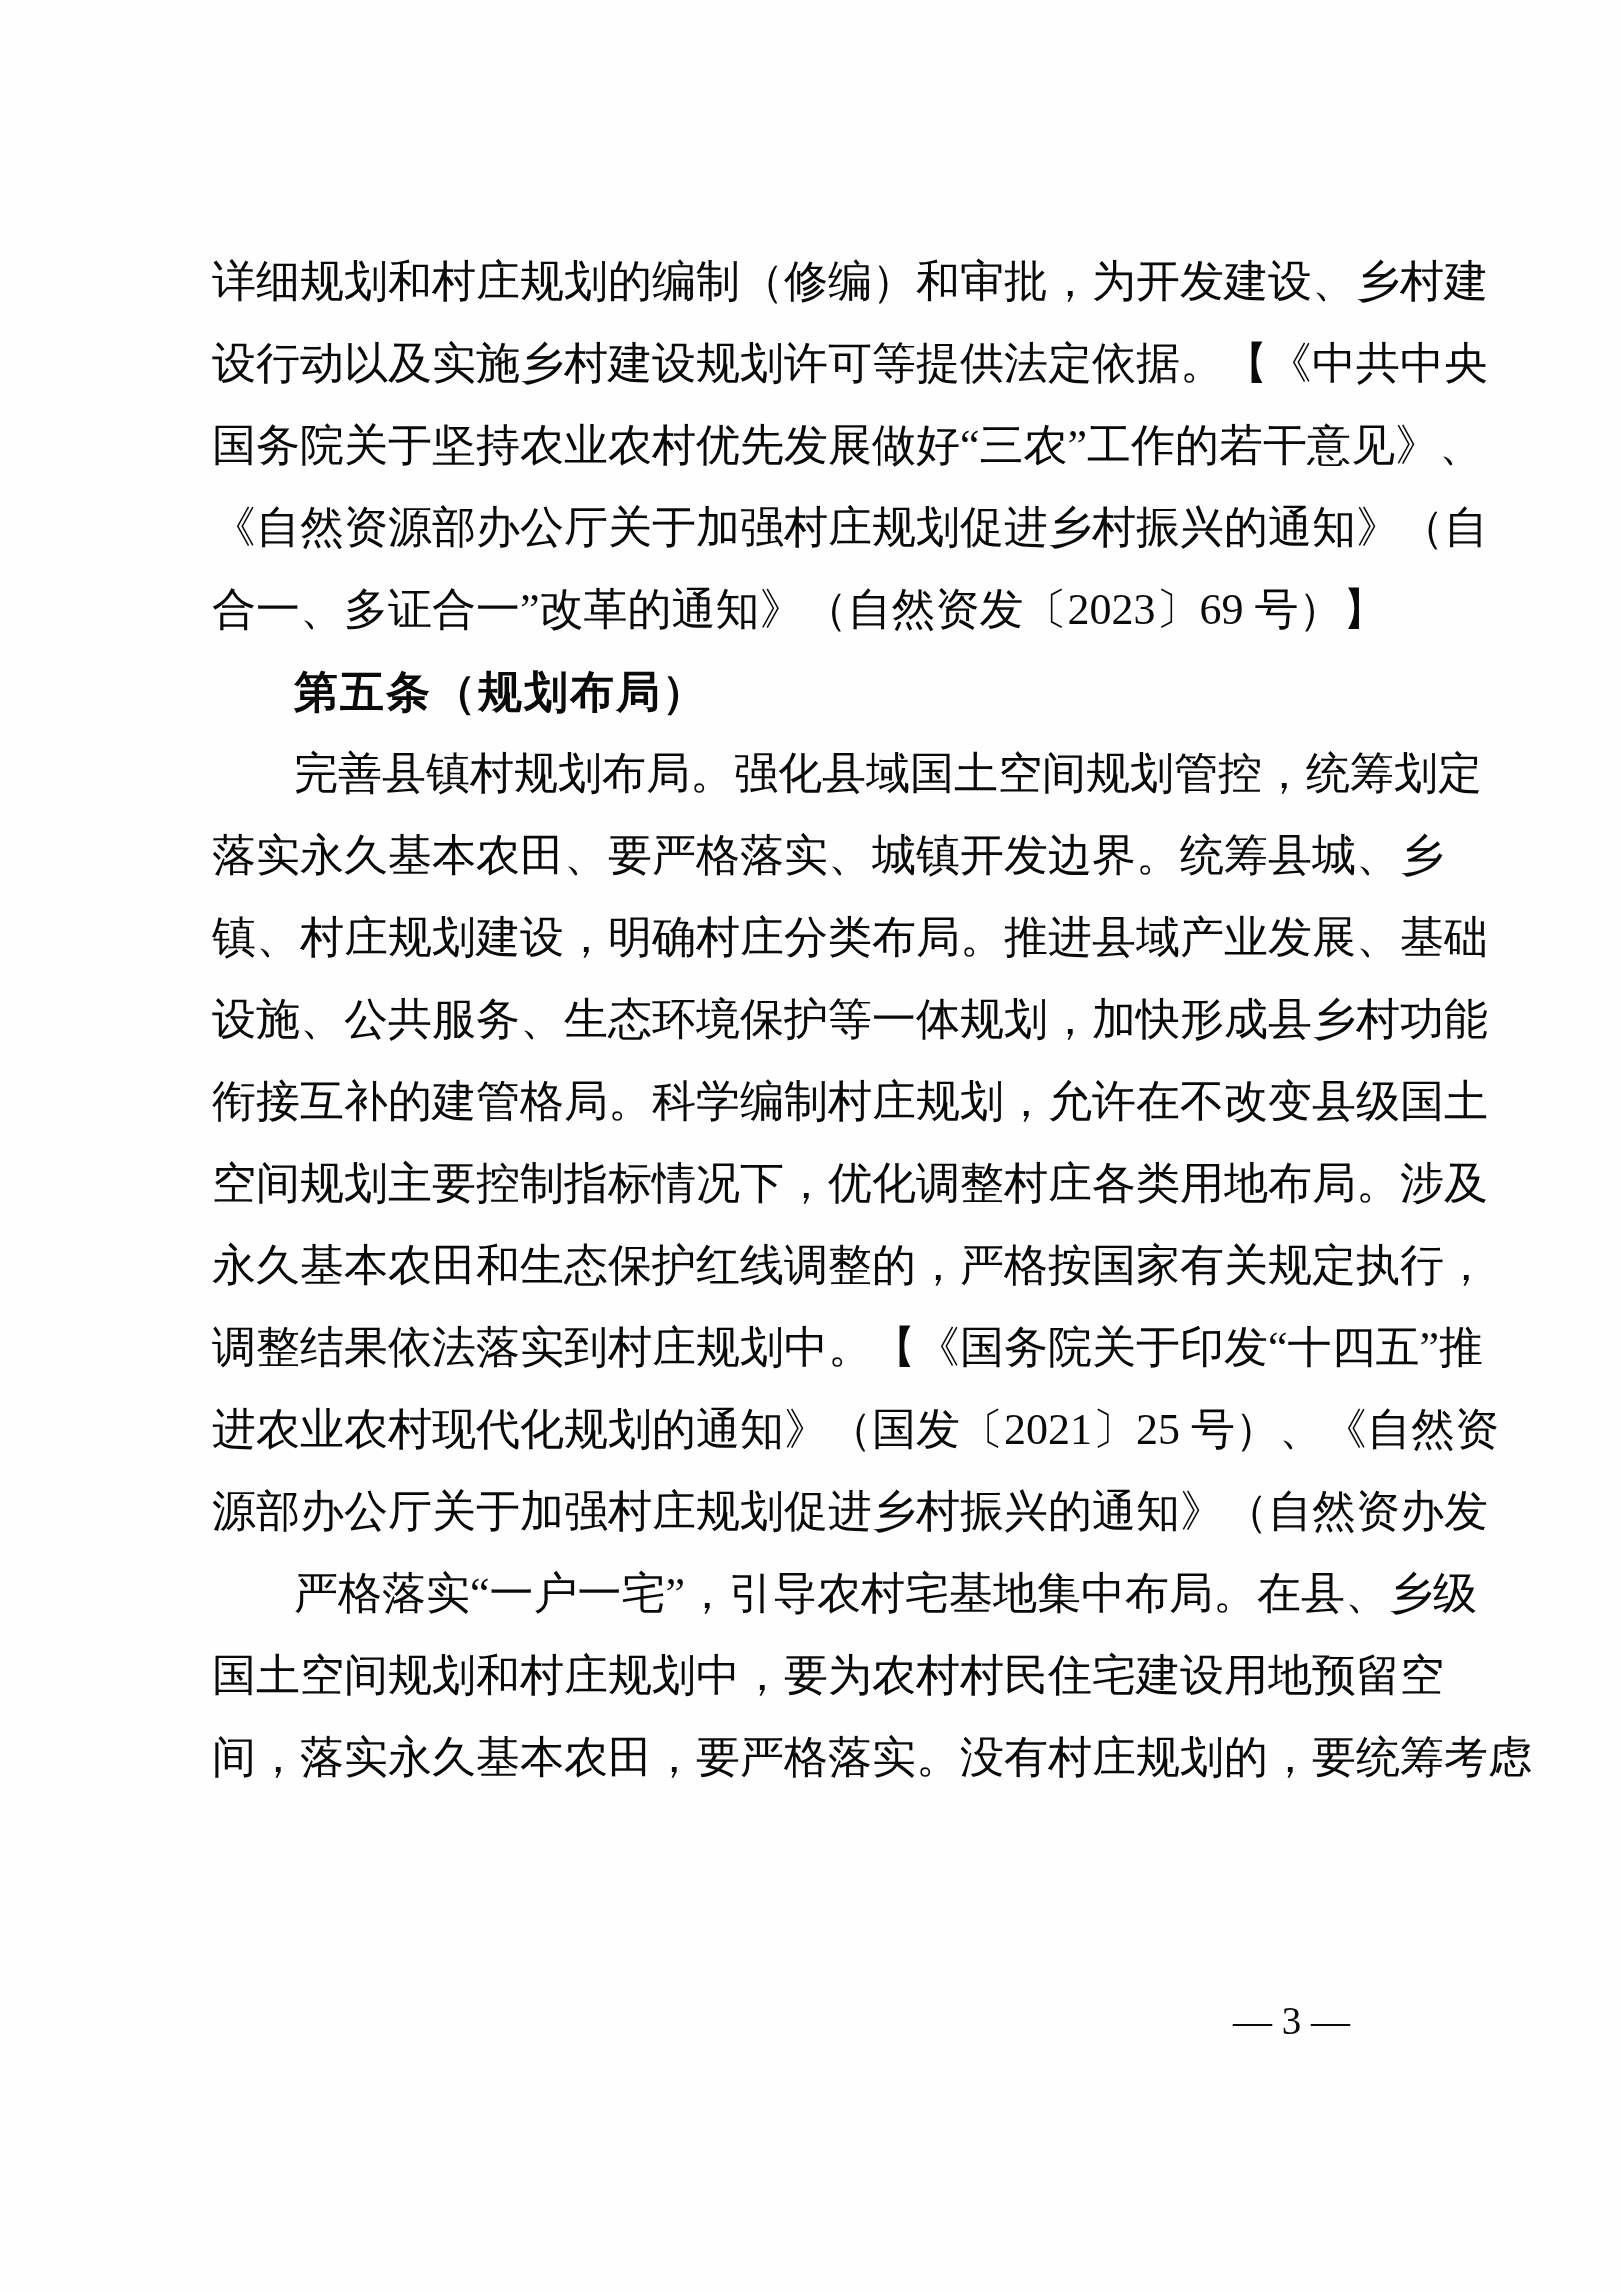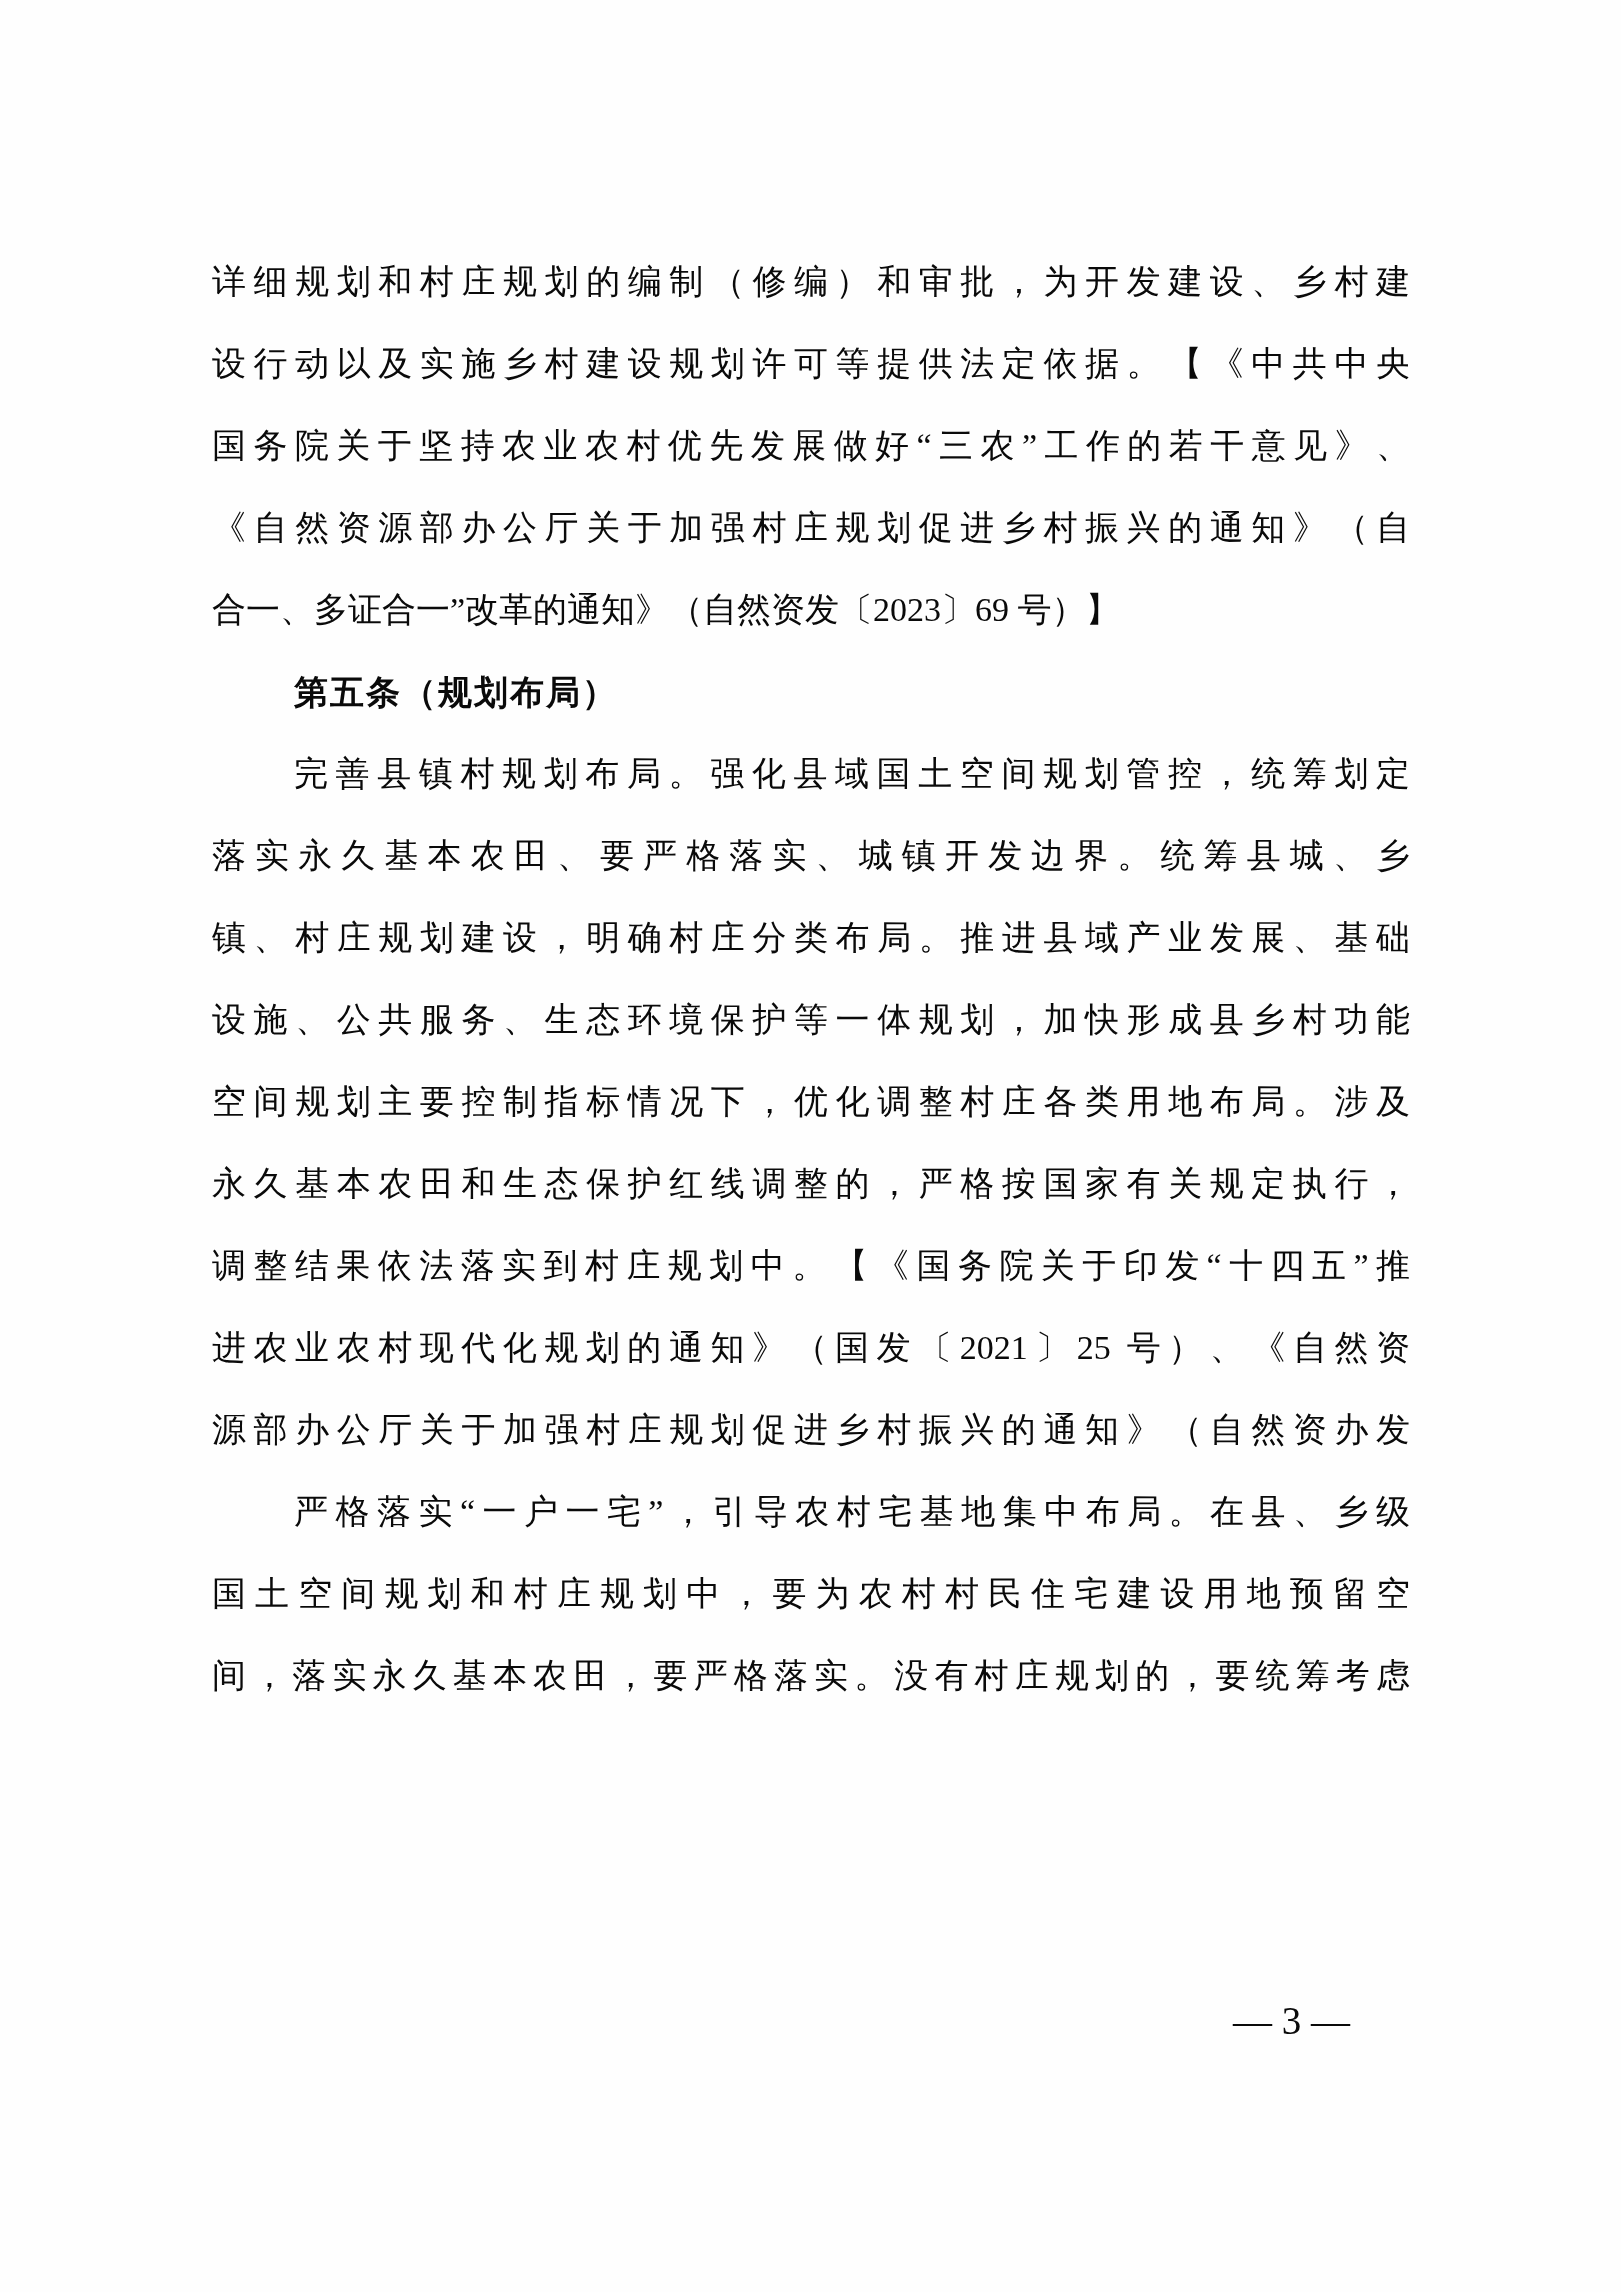--- a/index.html
+++ b/index.html
@@ -18,21 +18,21 @@
   }
   .text-block {
     position: absolute;
     left: 212px;
     top: 241px;
     width: 1198px;
   }
   .line {
     height: 82px;
     line-height: 82px;
-    font-size: 34px;
+    font-size: 44px;
     white-space: nowrap;
     text-align: justify;
     text-align-last: justify;
     text-justify: inter-character;
   }
   .line.indent {
     padding-left: 82px; 
   }
   .line.no-justify {
     text-align: right;
@@ -63,20 +63,21 @@
       <div class="line body">详细规划和村庄规划的编制（修编）和审批，为开发建设、乡村建</div>
       <div class="line body">设行动以及实施乡村建设规划许可等提供法定依据。【《中共中央</div>
       <div class="line body">国务院关于坚持农业农村优先发展做好“三农”工作的若干意见》、</div>
       <div class="line body">《自然资源部办公厅关于加强村庄规划促进乡村振兴的通知》（自</div>
       <div class="line body no-justify">合一、多证合一”改革的通知》（自然资发〔2023〕69 号）】</div>
       <div class="line heading indent no-justify">第五条（规划布局）</div>
       <div class="line body indent">完善县镇村规划布局。强化县域国土空间规划管控，统筹划定</div>
       <div class="line body">落实永久基本农田、要严格落实、城镇开发边界。统筹县城、乡</div>
       <div class="line body">镇、村庄规划建设，明确村庄分类布局。推进县域产业发展、基础</div>
       <div class="line body">设施、公共服务、生态环境保护等一体规划，加快形成县乡村功能</div>
+      <div class="line body">衔接互补的建管格局。科学编制村庄规划，允许在不改变县级国土</div>
       <div class="line body">空间规划主要控制指标情况下，优化调整村庄各类用地布局。涉及</div>
       <div class="line body">永久基本农田和生态保护红线调整的，严格按国家有关规定执行，</div>
       <div class="line body">调整结果依法落实到村庄规划中。【《国务院关于印发“十四五”推</div>
       <div class="line body">进农业农村现代化规划的通知》（国发〔2021〕25 号）、《自然资</div>
       <div class="line body">源部办公厅关于加强村庄规划促进乡村振兴的通知》（自然资办发</div>
       <div class="line body indent">严格落实“一户一宅”，引导农村宅基地集中布局。在县、乡级</div>
       <div class="line body">国土空间规划和村庄规划中，要为农村村民住宅建设用地预留空</div>
       <div class="line body">间，落实永久基本农田，要严格落实。没有村庄规划的，要统筹考虑</div>
     </div>
   <div class="footer">

